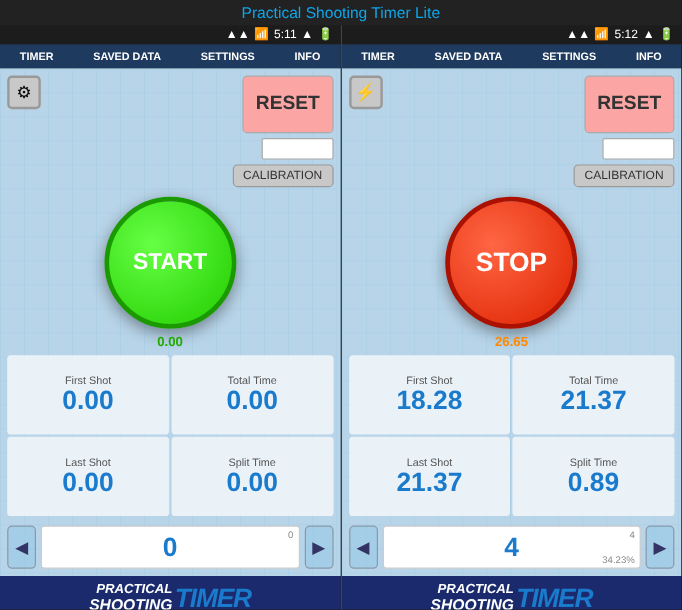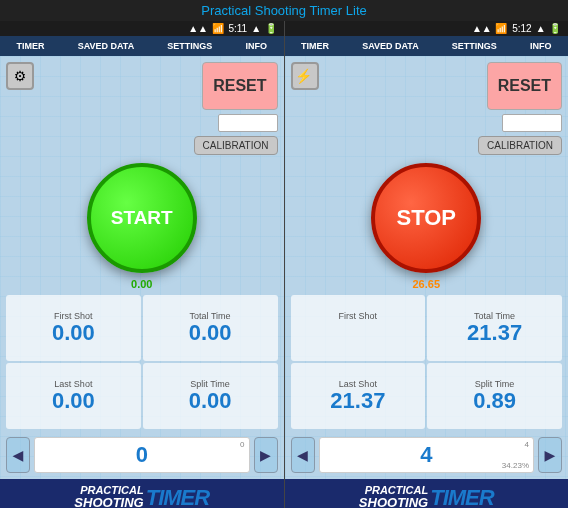--- a/index.html
+++ b/index.html
@@ -446,20 +446,21 @@
         <div class="stop-btn">
           <span>STOP</span>
         </div>
       </div>
 
       <div class="timer-display orange">26.65</div>
 
       <div class="stats-grid">
         <div class="stat-block">
           <div class="stat-label">First Shot</div>
+          <div class="stat-value">18.28</div>
         </div>
         <div class="stat-block">
           <div class="stat-label">Total Time</div>
           <div class="stat-value">21.37</div>
         </div>
         <div class="stat-block">
           <div class="stat-label">Last Shot</div>
           <div class="stat-value">21.37</div>
         </div>
         <div class="stat-block">

